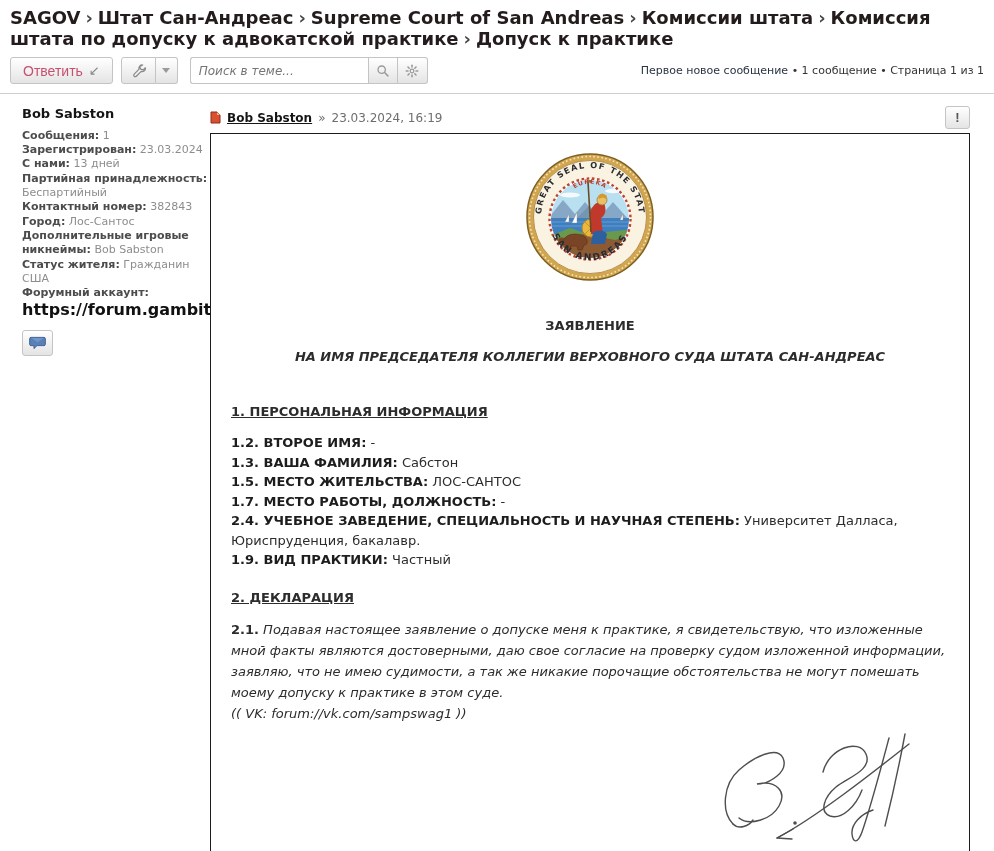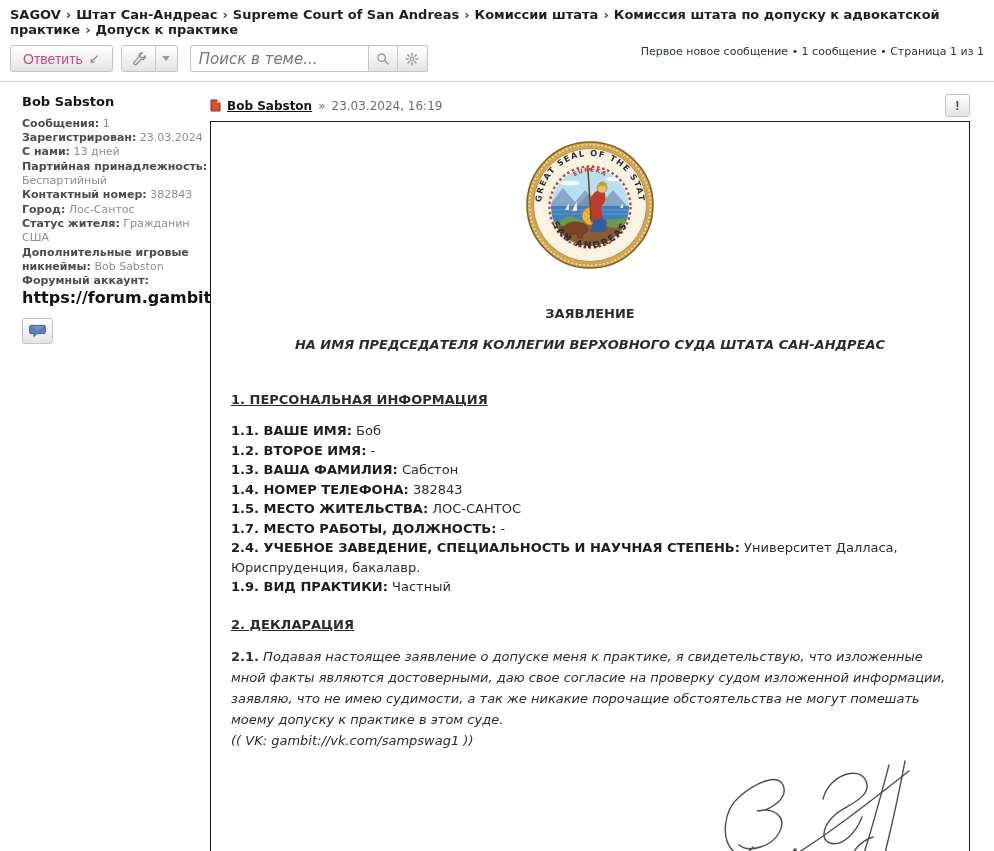--- a/index.html
+++ b/index.html
@@ -6,47 +6,47 @@
   html,body { margin:0; padding:0; }
   body {
     width: 994px; height: 851px; overflow: hidden;
     background: #fff;
     font-family: "DejaVu Sans", "Liberation Sans", sans-serif;
     color: #222;
   }
   
   .breadcrumb {
     padding: 7px 12px 5px 10px;
-    font-size: 13px; font-weight: bold; color: #241c1c;
+    font-size: 18px; font-weight: bold; color: #241c1c;
   }
   .breadcrumb a { color: #241c1c; text-decoration: none; }
   .crumb-sep { color: #444; margin: 0 5px; font-weight: bold; }
   
   .toolbar {
-    display: flex; 
+    display: flex; align-items: center;
     padding: 3px 10px 9px 10px; gap: 8px;
   }
   .btn {
     display: inline-flex; align-items: center; justify-content: center;
     height: 27px; padding: 0 9px;
     background: linear-gradient(#ffffff, #e4e4e4);
     border: 1px solid #c4c4c4; border-radius: 3px;
     font-size: 13px; cursor: pointer; color: #666;
   }
   .btn-reply { color: #c8506f; font-size: 14px; padding: 0 12px; gap: 6px; }
   .btn-reply .arr { color: #8a8a8a; font-size: 13px; }
   .split { display: inline-flex; }
   .split .btn:first-child { border-radius: 3px 0 0 3px; }
   .split .btn:last-child { border-radius: 0 3px 3px 0; border-left: none; width: 22px; padding: 0; }
   .caret { width:0; height:0; border-left:4px solid transparent; border-right:4px solid transparent; border-top:5px solid #9a9a9a; }
   .searchwrap { display: inline-flex; margin-left: 4px; }
   .searchwrap input {
     height: 27px; width: 178px; padding: 0 8px;
     border: 1px solid #c4c4c4; border-right: none; border-radius: 3px 0 0 3px;
-    font-style: italic; font-size: 15px; color: #777; outline: none;
+    font-style: italic; font-size: 12px; color: #777; outline: none;
     font-family: "DejaVu Sans", sans-serif;
   }
   .searchwrap .btn { border-radius: 0; width: 30px; padding: 0; }
   .searchwrap .btn:last-child { border-left: none; border-radius: 0 3px 3px 0; }
   .topic-meta { margin-left: auto; font-size: 11px; color: #333; white-space: nowrap; }
   .topic-meta a { color: #2a3442; text-decoration: none; }
   
   .post-row {
     border-top: 1px solid #cfcfcf;
     display: flex; padding-top: 12px; align-items: flex-start;
@@ -147,22 +147,22 @@
 <div class="post-row">
 
   <div class="profile">
     <div class="username">Bob Sabston</div>
     <div class="profile-field"><span class="pl">Сообщения:</span> <span class="pv">1</span></div>
     <div class="profile-field"><span class="pl">Зарегистрирован:</span> <span class="pv">23.03.2024</span></div>
     <div class="profile-field"><span class="pl">С нами:</span> <span class="pv">13 дней</span></div>
     <div class="profile-field"><span class="pl">Партийная принадлежность:</span> <span class="pv">Беспартийный</span></div>
     <div class="profile-field"><span class="pl">Контактный номер:</span> <span class="pv">382843</span></div>
     <div class="profile-field"><span class="pl">Город:</span> <span class="pv">Лос-Сантос</span></div>
+    <div class="profile-field"><span class="pl">Дополнительные игровые никнеймы:</span> <span class="pv">Bob Sabston</span></div>
     <div class="profile-field"><span class="pl">Статус жителя:</span> <span class="pv">Гражданин США</span></div>
-    <div class="profile-field"><span class="pl">Дополнительные игровые никнеймы:</span> <span class="pv">Bob Sabston</span></div>
     <div class="profile-field"><span class="pl">Форумный аккаунт:</span><br><span class="pv-bold">https://forum.gambit</span></div>
     <button class="pm-btn">
       <svg class="icon-svg" width="17" height="14" viewBox="0 0 18 15">
         <path d="M2 1.5 h14 a1.4 1.4 0 0 1 1.4 1.4 v6 a1.4 1.4 0 0 1 -1.4 1.4 h-7.5 l-3.3 3.2 v-3.2 h-3.2 a1.4 1.4 0 0 1 -1.4 -1.4 v-6 a1.4 1.4 0 0 1 1.4 -1.4 z" fill="#5b80b8" stroke="#3a5c93" stroke-width="1"></path>
         <path d="M2.4 2.2 h13.2 l-6.6 4.6 z" fill="#7096c9"></path>
       </svg>
     </button>
   </div>
 
   <div class="content">
@@ -230,36 +230,34 @@
         <text font-size="6" font-weight="bold" letter-spacing="1" fill="#c0392b" font-family="DejaVu Sans, sans-serif">
           <textPath href="#arcEureka" startOffset="50%" text-anchor="middle">EUREKA</textPath>
         </text>
       </svg>
 
       <div class="doc-title">ЗАЯВЛЕНИЕ</div>
       <div class="doc-subtitle">НА ИМЯ ПРЕДСЕДАТЕЛЯ КОЛЛЕГИИ ВЕРХОВНОГО СУДА ШТАТА САН-АНДРЕАС</div>
 
       <div class="sec-head">1. ПЕРСОНАЛЬНАЯ ИНФОРМАЦИЯ</div>
 
-      <div class="doc-line"><b>1.1. ВАШЕ ИМЯ:</b> <span>Боб</span></div>
       <div class="doc-line"><b>1.2. ВТОРОЕ ИМЯ:</b> <span>-</span></div>
       <div class="doc-line"><b>1.3. ВАША ФАМИЛИЯ:</b> <span>Сабстон</span></div>
-      <div class="doc-line"><b>1.4. НОМЕР ТЕЛЕФОНА:</b> <span>382843</span></div>
       <div class="doc-line"><b>1.5. МЕСТО ЖИТЕЛЬСТВА:</b> <span>ЛОС-САНТОС</span></div>
       <div class="doc-line"><b>1.7. МЕСТО РАБОТЫ, ДОЛЖНОСТЬ:</b> <span>-</span></div>
       <div class="doc-line"><b>2.4. УЧЕБНОЕ ЗАВЕДЕНИЕ, СПЕЦИАЛЬНОСТЬ И НАУЧНАЯ СТЕПЕНЬ:</b> <span>Университет Далласа, Юриспруденция, бакалавр.</span></div>
       <div class="doc-line"><b>1.9. ВИД ПРАКТИКИ:</b> <span>Частный</span></div>
 
       <div class="sec-head sec-head2">2. ДЕКЛАРАЦИЯ</div>
 
       <div class="clause">
         <span class="num">2.1.</span>
         <span class="it">Подавая настоящее заявление о допуске меня к практике, я свидетельствую, что изложенные мной факты являются достоверными, даю свое согласие на проверку судом изложенной информации, заявляю, что не имею судимости, а так же никакие порочащие обстоятельства не могут помешать моему допуску к практике в этом суде.</span>
       </div>
-      <div class="ooc">(( VK: gambit://vk.com/sampswag1 ))</div>
+      <div class="ooc">(( VK: forum://vk.com/sampswag1 ))</div>
 
       <div class="sig-zone">
 
         <svg width="230" height="122" viewBox="0 0 230 122">
           <g fill="none" stroke="#4e4e4e" stroke-width="1.4" stroke-linecap="round">
             <path d="M14 98 C2 86 4 58 20 44 C36 30 58 20 64 32 C70 46 50 58 38 58 C58 54 68 66 60 80 C52 94 30 100 20 92"></path>
             <path d="M14 98 C20 104 30 100 34 94"></path>
             <path d="M104 46 C110 22 140 12 147 28 C154 44 128 52 117 61 C105 71 100 86 111 90 C123 94 137 80 143 64"></path>
             <path d="M170 12 C162 42 152 80 143 106 C139 117 134 118 133 108 C132 98 142 88 154 84"></path>
             <path d="M186 8 C180 40 172 76 166 100"></path>

